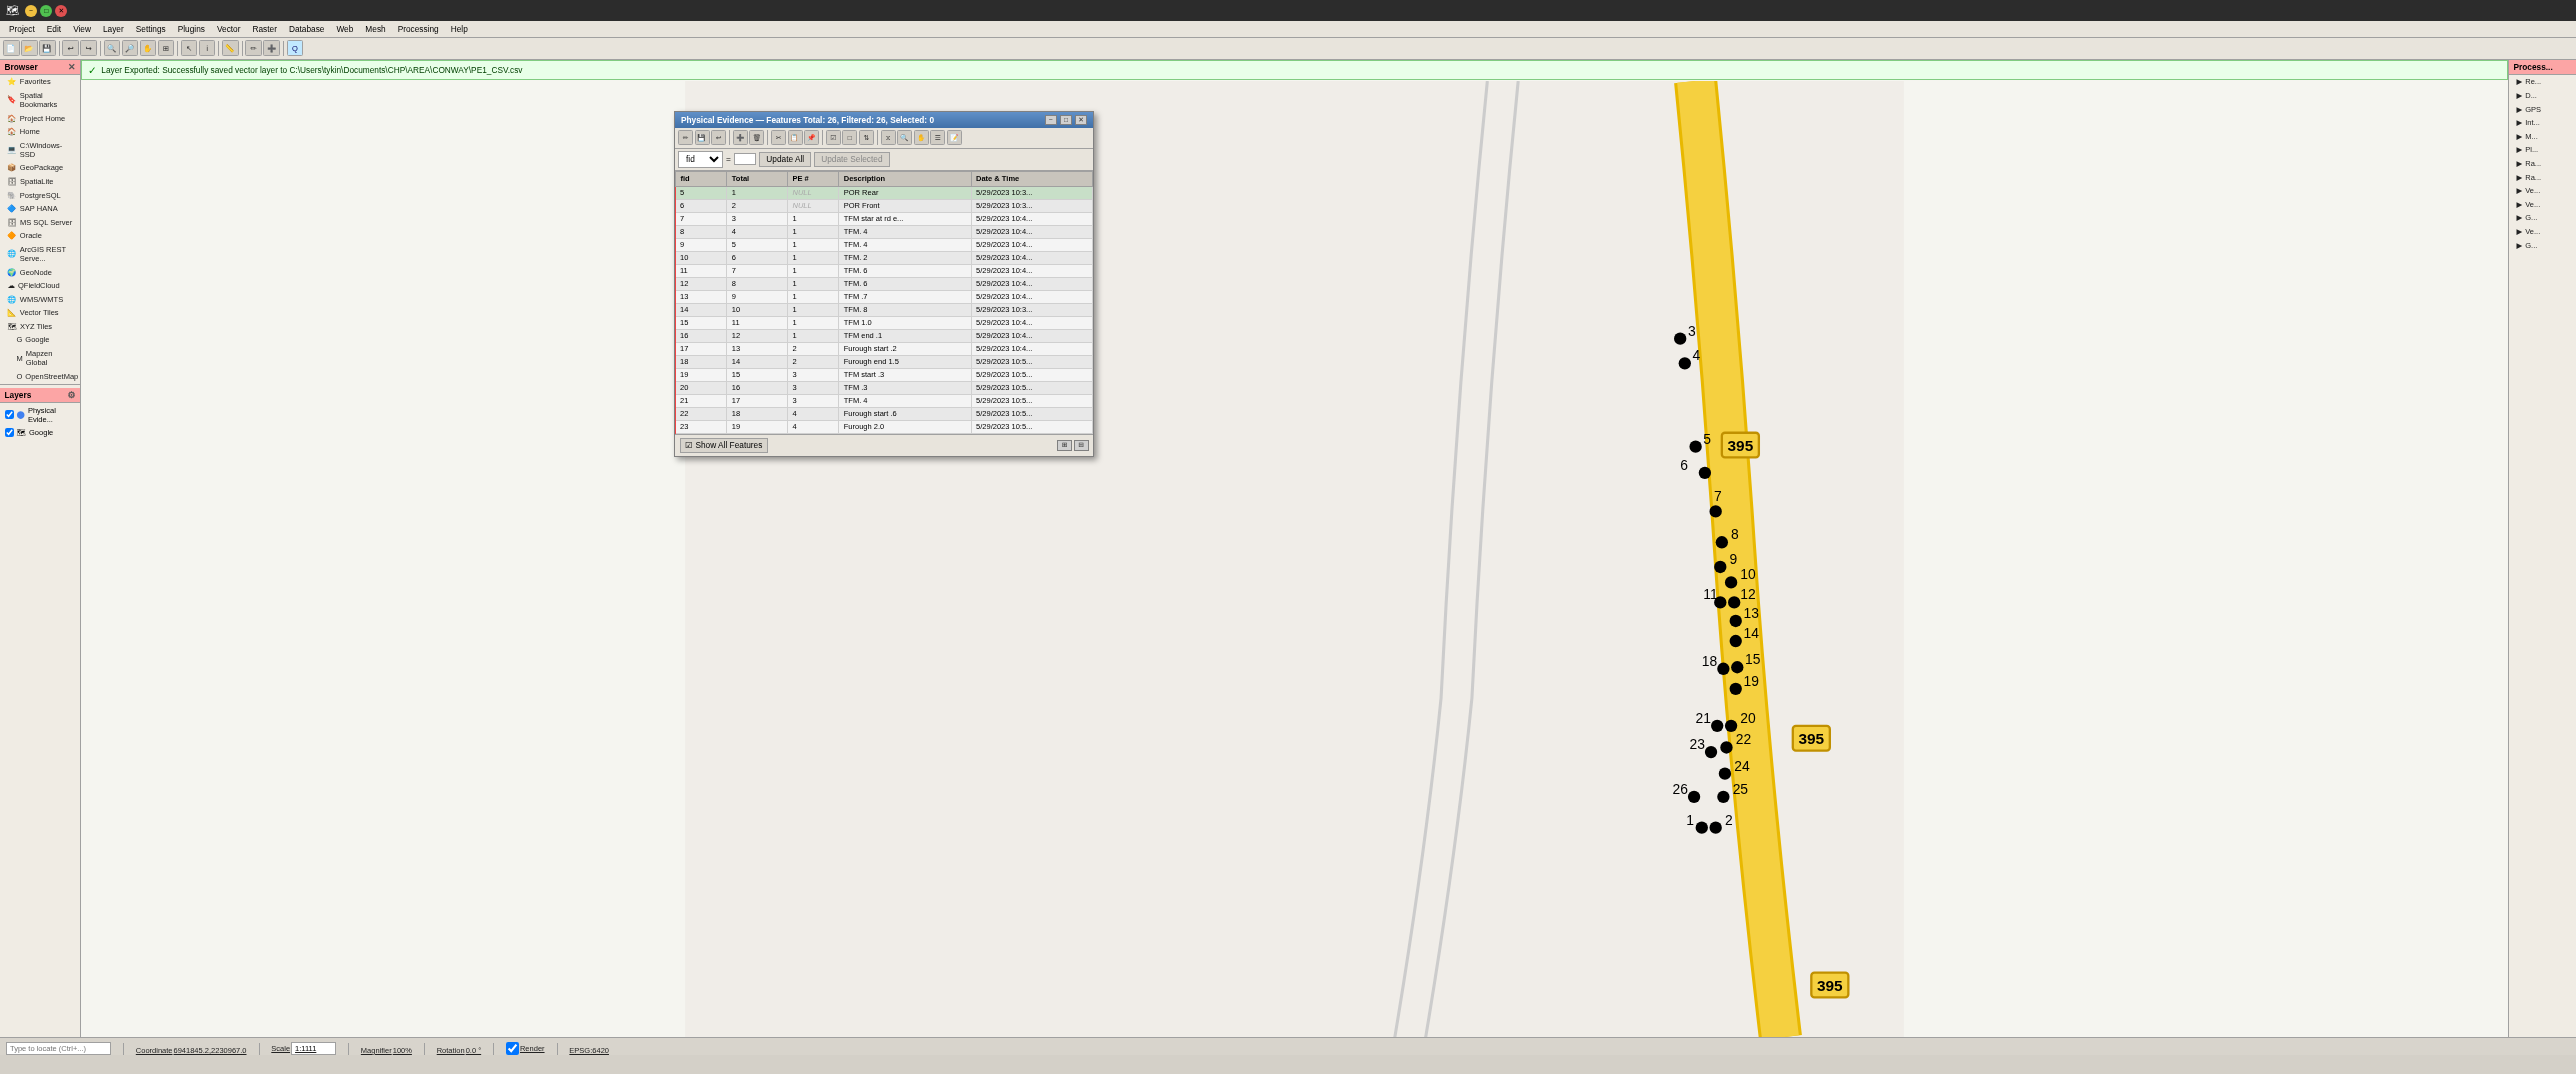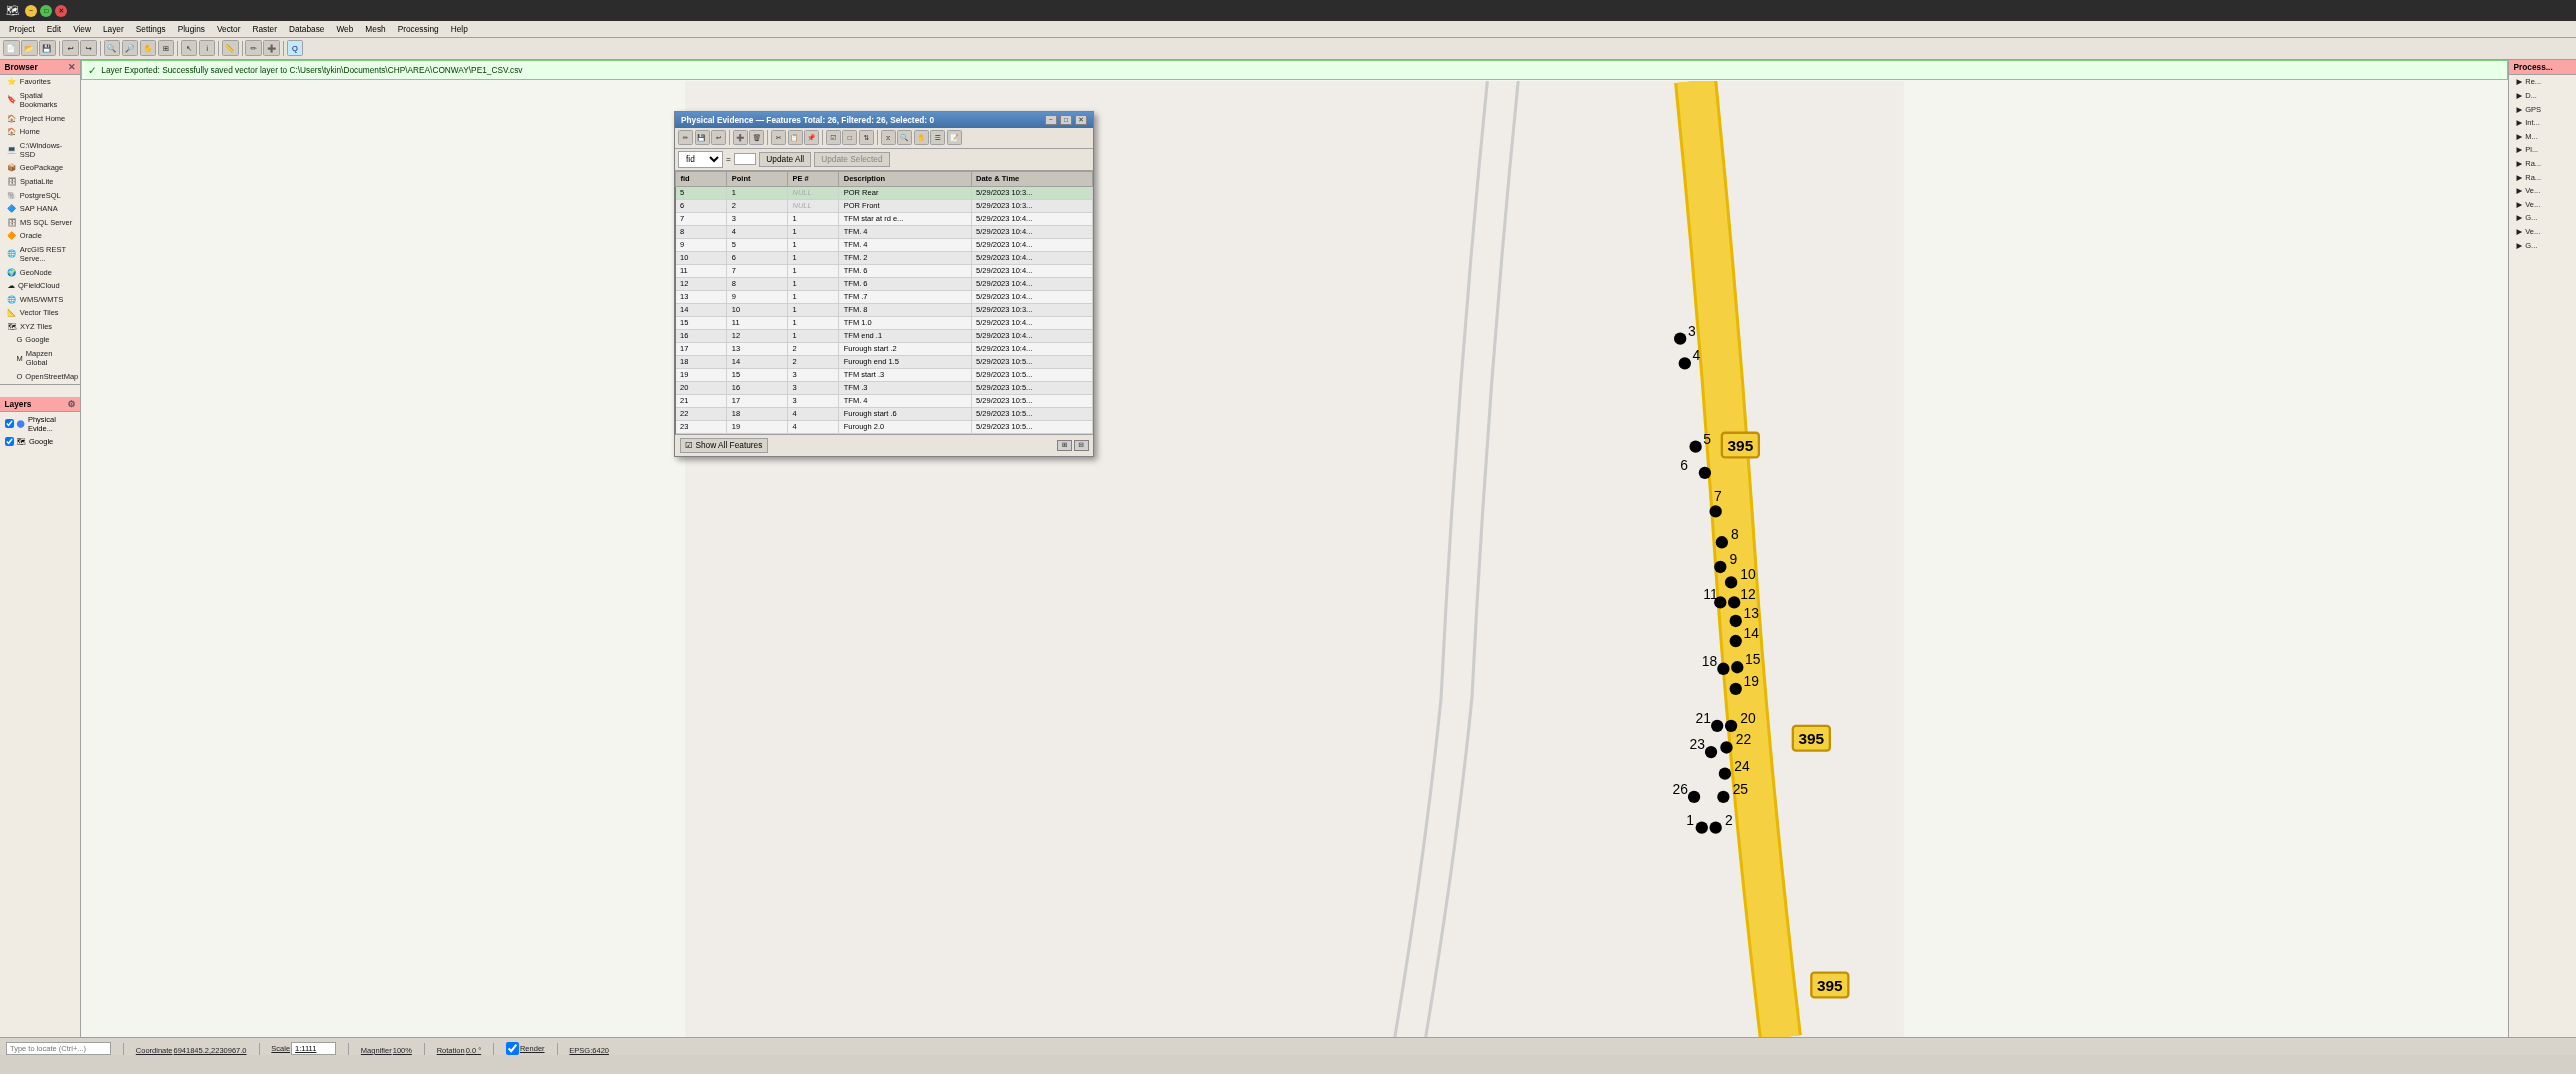--- a/index.html
+++ b/index.html
@@ -437,21 +437,21 @@
     </div>
     <div class="browser-item" style="padding-left:16.5px;">
       <span>M</span>
       <span>Mapzen Global</span>
     </div>
     <div class="browser-item" style="padding-left:16.5px;">
       <span>O</span>
       <span>OpenStreetMap</span>
     </div>
     <div class="layers-sep"></div>
-    <div class="panel-header" style="margin-top:10px;">
+    <div class="panel-header" style="margin-top:1px;">
       <span>Layers</span>
       <span class="panel-close">⚙</span>
     </div>
     <div class="layer-item">
       <input type="checkbox" class="layer-checkbox" checked="" style="">
       <span style="color:#4080f0;">⬤</span>
       <span>Physical Evide...</span>
     </div>
     <div class="layer-item">
       <input type="checkbox" class="layer-checkbox" checked="" style="">
@@ -602,21 +602,21 @@
         <input type="text" style="width: 22.5px; font-size: 8.3px; border: 0.8px solid rgb(160, 160, 160);">
         <button class="update-btn">Update All</button>
         <button class="update-btn" style="color:#888;">Update Selected</button>
       </div>
 
       <div class="feature-table">
         <table>
           <thead>
             <tr>
               <th style="width:38px;">fid</th>
-              <th style="width:45px;">Point</th>
+              <th style="width:45px;">Total</th>
               <th style="width:38px;">PE #</th>
               <th style="width:98px;">Description</th>
               <th style="width:90px;">Date &amp; Time</th>
             </tr>
           </thead>
           <tbody id="feature-tbody">
           <tr style="background: rgb(200, 223, 200);">
       <td>5</td>
       <td>1</td>
       <td><span class="null-val">NULL</span></td>

